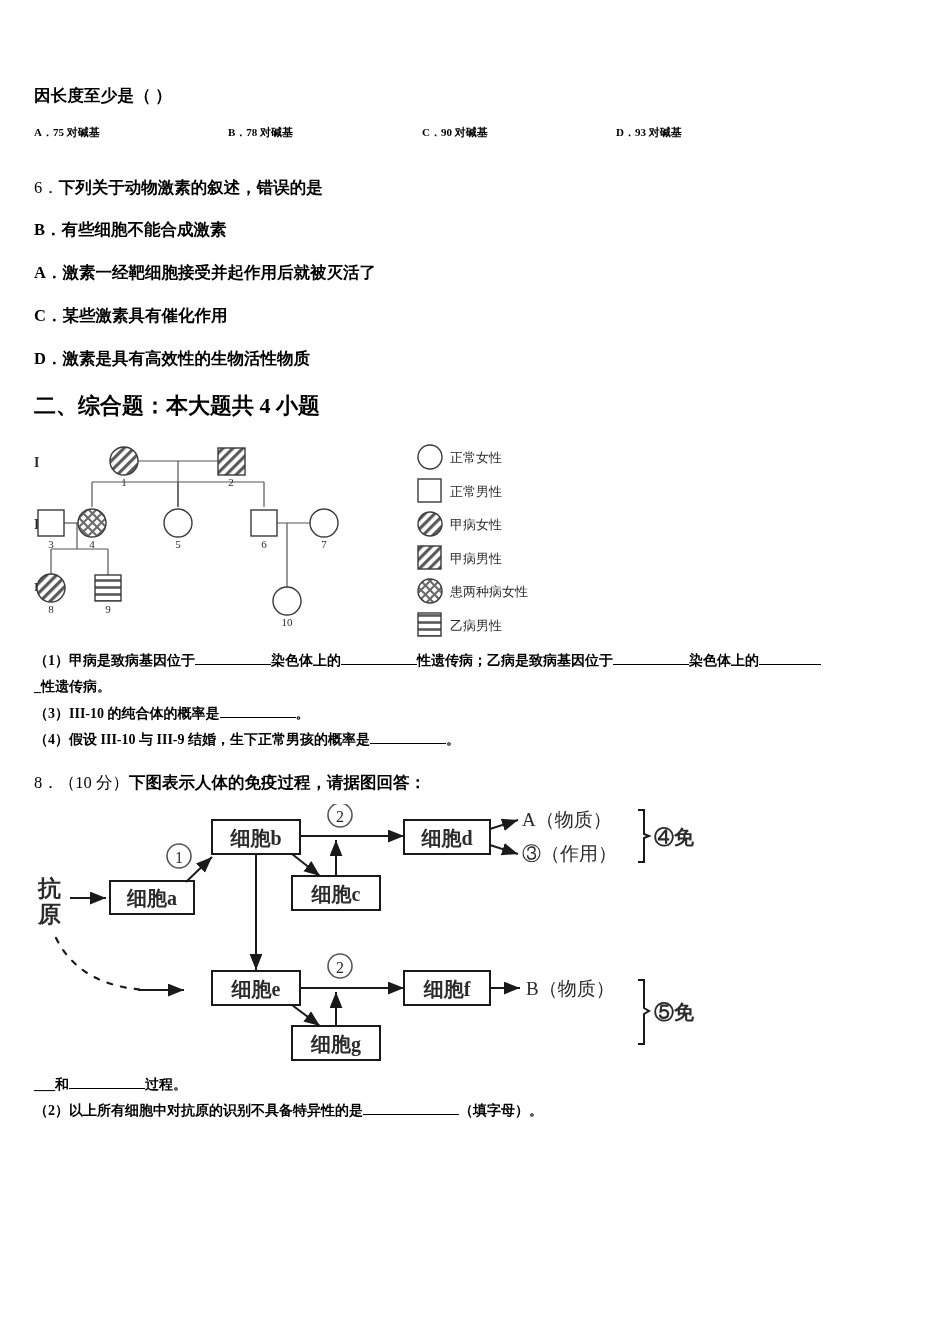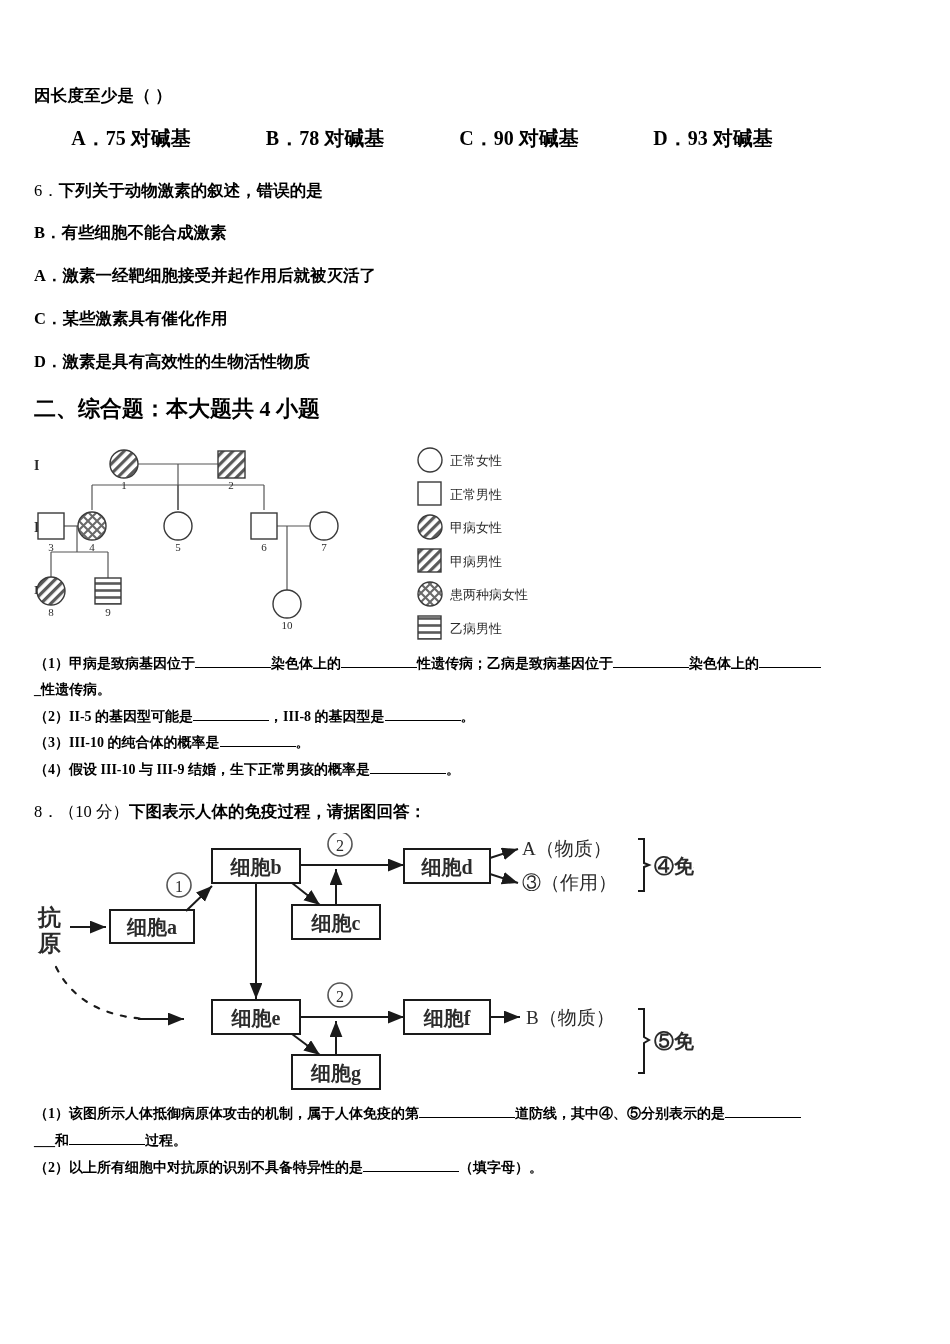--- a/index.html
+++ b/index.html
@@ -35,24 +35,23 @@
     line-height: 1.0;
     letter-spacing: 0.2px;
     white-space: nowrap;
   }
   .q-stem {
     font-weight: bold;
     margin-bottom: 20px;
   }
   .opt-row {
     display: flex;
-    margin-bottom: 28px;
-    font-weight: bold;
-    font-size: 20px;
-    text-align: center;
+    margin-bottom: 37px;
+    font-weight: bold;
+    font-size: 11px;
   }
   .opt-row .opt {
     width: 194px;
     flex: 0 0 auto;
   }
 
   .q-num-line {
     font-size: 16.5px;
     margin-bottom: 20px;
   }
@@ -268,23 +267,20 @@
       </g>
     </svg>
   </div>
 
   <div class="sub-q">
     <span>（1）甲病是致病基因位于</span><span class="blank-m"></span><span>染色体上的</span><span class="blank-m"></span><span>性遗传病；乙病是致病基因位于</span><span class="blank-m"></span><span>染色体上的</span><span class="blank-s"></span>
   </div>
   <div class="sub-q">_性遗传病。</div>
 
   <div class="sub-q">
-    <span>（2）II-5 的基因型可能是</span><span class="blank-m"></span><span>，III-8 的基因型是</span><span class="blank-m"></span><span>。</span>
-  </div>
-  <div class="sub-q">
     <span>（3）III-10 的纯合体的概率是</span><span class="blank-m"></span><span>。</span>
   </div>
   <div class="sub-q">
     <span>（4）假设 III-10 与 III-9 结婚，生下正常男孩的概率是</span><span class="blank-m"></span><span>。</span>
   </div>
 
   <div class="q-num-line" style="margin-top:18px;margin-bottom:0;">
     <span class="numpart">8．</span><span class="numpart">（10 分）</span><span class="body">下图表示人体的免疫过程，请据图回答：</span>
   </div>
 
@@ -377,23 +373,20 @@
       </g>
       <line x1="456" y1="184" x2="486" y2="184" stroke="#1a1a1a" stroke-width="2" marker-end="url(#arw)"></line>
       <text x="492" y="191" font-size="19" fill="#111">B（物质）</text>
 
       <path d="M604 176 L610 176 L610 204 L615 207 L610 210 L610 240 L604 240" fill="none" stroke="#1a1a1a" stroke-width="2"></path>
       <text x="620" y="215" font-size="20" font-weight="bold" fill="#111">⑤免疫</text>
     </svg>
   </div>
 
   <div class="sub-q">
-    <span>（1）该图所示人体抵御病原体攻击的机制，属于人体免疫的第</span><span class="blank-l"></span><span>道防线，其中④、⑤分别表示的是</span><span class="blank-m"></span>
-  </div>
-  <div class="sub-q">
     <span>___和</span><span class="blank-m"></span><span>过程。</span>
   </div>
   <div class="sub-q">
     <span>（2）以上所有细胞中对抗原的识别不具备特异性的是</span><span class="blank-l"></span><span>（填字母）。</span>
   </div>
 
 </div>
 </div>
 
 </body></html>

